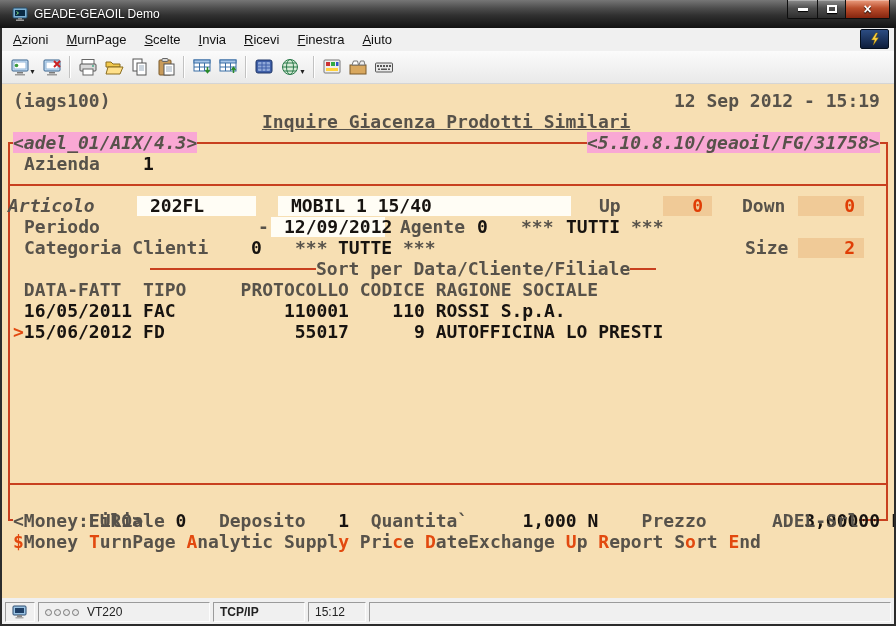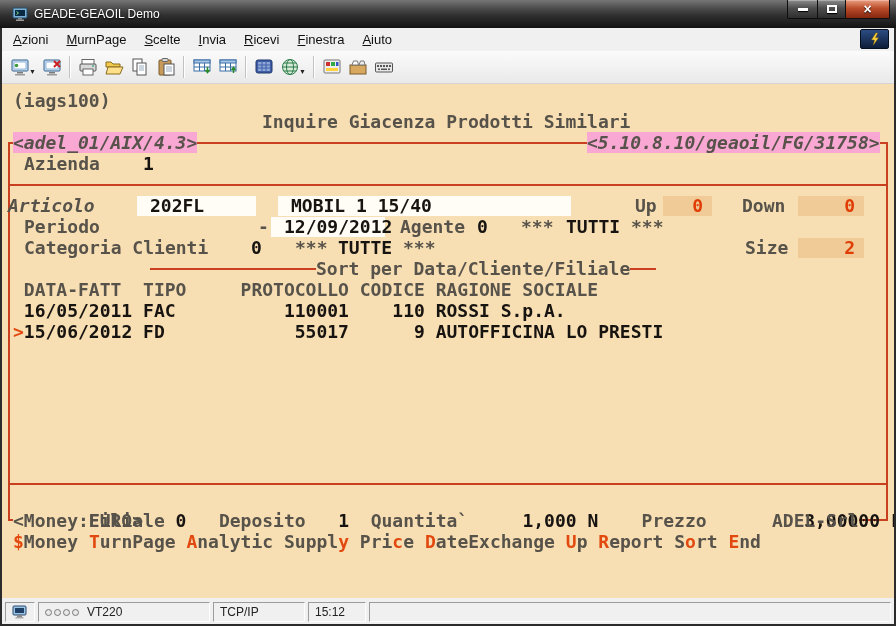--- a/index.html
+++ b/index.html
@@ -266,33 +266,34 @@
     <div class="vl" style="left:884px;top:58px;height:379px;"></div>
     <div class="hl" style="left:6px;top:58px;width:880px;"></div>
     <div class="hl" style="left:6px;top:100px;width:880px;"></div>
     <div class="hl" style="left:148px;top:184px;width:166px;"></div>
     <div class="hl" style="left:628px;top:184px;width:26px;"></div>
     <div class="hl" style="left:6px;top:399px;width:880px;"></div>
     <div class="hl" style="left:6px;top:435px;width:5px;"></div>
     <div class="hl" style="left:857px;top:435px;width:29px;"></div>
 
     <span class="t g" style="left:11px;top:6px;">(iags100)</span>
-
-    <span class="t g" style="left:260px;top:27px;">Inquire Giacenza Prodotti Similari</span>
+    <span class="t g" style="left:672px;top:6px;">12 Sep 2012 - 15:19</span>
+
+    <span class="t g" style="left:260px;top:27px;text-decoration:underline;">Inquire Giacenza Prodotti Similari</span>
 
     <span class="t g mask" style="left:11px;top:48px;">&lt;adel_01/AIX/4.3&gt;</span>
     <span class="t g mask" style="left:585px;top:48px;">&lt;5.10.8.10/geaoil/FG/31758&gt;</span>
 
     <span class="t g" style="left:22px;top:69px;">Azienda</span>
     <span class="t b" style="left:141px;top:69px;">1</span>
 
     <span class="t g" style="left:6px;top:111px;font-style:italic;">Articolo</span>
     <span class="fld" style="left:135px;top:112px;width:119px;">202FL</span>
     <span class="fld" style="left:276px;top:112px;width:293px;">MOBIL 1 15/40</span>
-    <span class="t g" style="left:633px;top:111px;">Up</span>
+    <span class="t g" style="left:597px;top:111px;">Up</span>
     <span class="hf" style="left:661px;top:112px;width:49px;">0</span>
     <span class="t g" style="left:740px;top:111px;">Down</span>
     <span class="hf" style="left:796px;top:112px;width:66px;">0</span>
 
     <span class="t g" style="left:22px;top:132px;">Periodo</span>
     <span class="t g" style="left:256px;top:132px;">-</span>
     <span class="fld" style="left:269px;top:133px;width:114px;">12/09/2012</span>
     <span class="t g" style="left:398px;top:132px;">Agente</span>
     <span class="t b" style="left:475px;top:132px;">0</span>
     <span class="t g" style="left:519px;top:132px;">***</span>
@@ -335,21 +336,21 @@
         </span>
       </div>
     <div class="cell" style="width:172px;">
       <span class="led"></span>
         <span class="led"></span>
         <span class="led"></span>
         <span class="led"></span>
         <span class="led-gap"></span>
       <span>VT220</span>
     </div>
-    <div class="cell" style="width:92px;">
+    <div class="cell" style="width:92px;font-weight:bold;">
         <span>TCP/IP</span>
       </div>
     <div class="cell" style="width:58px;">
         <span>15:12</span>
       </div>
     <div class="cell fill"></div>
   </div>
 </div>
 
 </body></html>

